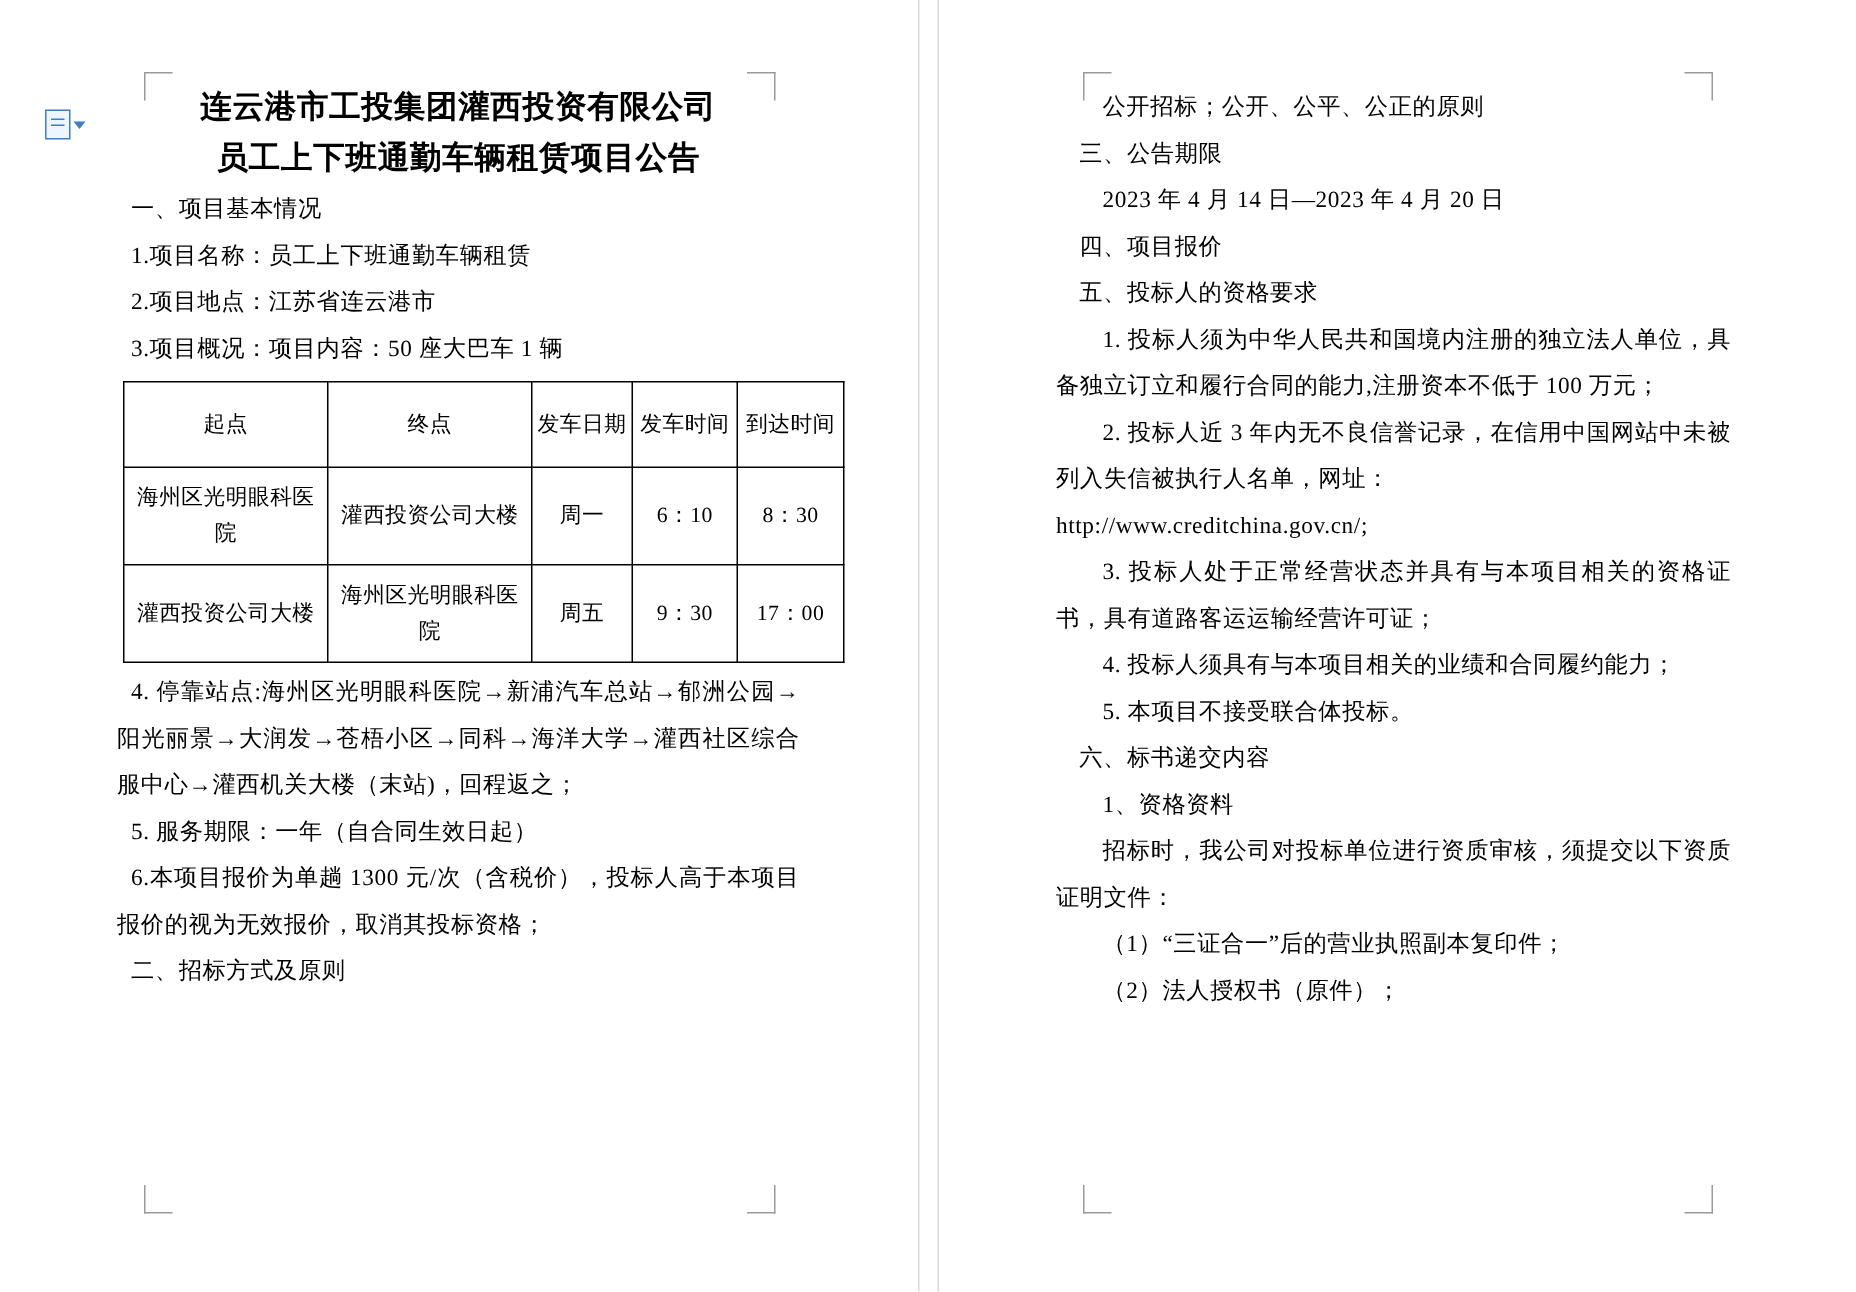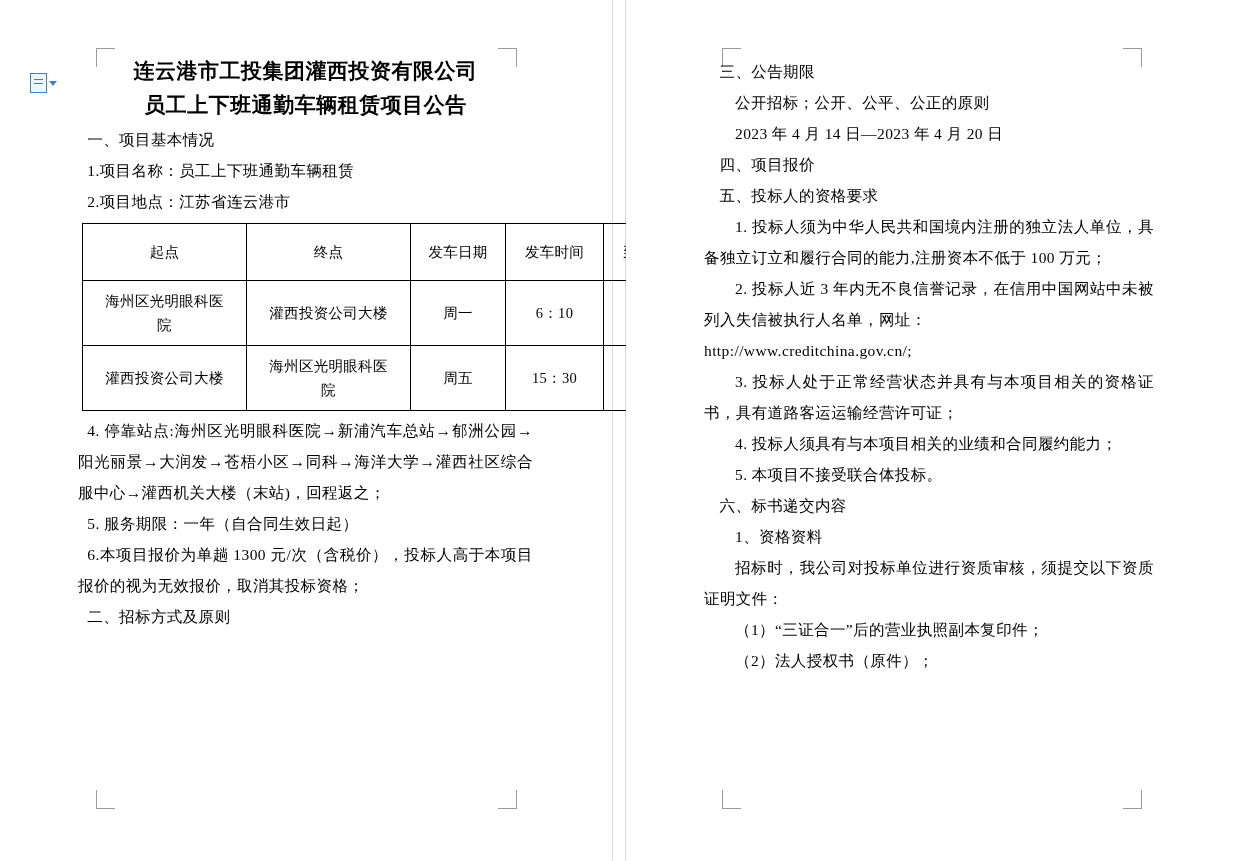--- a/index.html
+++ b/index.html
@@ -137,21 +137,21 @@
     width: 455px;
     margin: 6px 0 4px 4px;
     table-layout: fixed;
   }
   table.sched td {
     border: 1px solid #000000;
     text-align: center;
     vertical-align: middle;
     font-size: 14.5px;
     line-height: 24px;
-    padding: 4px 16px;
+    padding: 4px 2px;
     letter-spacing: 0.3px;
   }
   table.sched tr.head td { height: 48px; }
   table.sched tr.body td { height: 56px; }
   .col1 { width: 131px; }
   .col2 { width: 131px; }
   .col3 { width: 62px; }
   .col4 { width: 65px; }
   .col5 { width: 66px; }
 
@@ -178,20 +178,21 @@
       <div class="caret"></div>
     </div>
 
     <div class="content">
       <h1 class="title">连云港市工投集团灌西投资有限公司</h1>
       <h1 class="title">员工上下班通勤车辆租赁项目公告</h1>
 
       <p class="para indent-half">一、项目基本情况</p>
       <p class="para indent-half">1.项目名称：员工上下班通勤车辆租赁</p>
       <p class="para indent-half">2.项目地点：江苏省连云港市</p>
+      <p class="para indent-half">3.项目概况：项目内容：50 座大巴车 1 辆</p>
 
       <table class="sched">
         <tbody>
             <tr class="head">
           <td class="col1">起点</td>
           <td class="col2">终点</td>
           <td class="col3">发车日期</td>
           <td class="col4">发车时间</td>
           <td class="col5">到达时间</td>
         </tr>
@@ -199,21 +200,21 @@
           <td>海州区光明眼科医院</td>
           <td>灌西投资公司大楼</td>
           <td>周一</td>
           <td class="nowrap">6：10</td>
           <td class="nowrap">8：30</td>
         </tr>
         <tr class="body">
           <td>灌西投资公司大楼</td>
           <td>海州区光明眼科医院</td>
           <td>周五</td>
-          <td class="nowrap">15：30</td>
+          <td class="nowrap">9：30</td>
           <td class="nowrap">17：00</td>
         </tr>
       </tbody>
         </table>
 
       <p class="para indent-half">4. 停靠站点:海州区光明眼科医院→新浦汽车总站→郁洲公园→阳光丽景→大润发→苍梧小区→同科→海洋大学→灌西社区综合服中心→灌西机关大楼（末站)，回程返之；</p>
       <p class="para indent-half">5. 服务期限：一年（自合同生效日起）</p>
       <p class="para indent-half">6.本项目报价为单趟 1300 元/次（含税价），投标人高于本项目报价的视为无效报价，取消其投标资格；</p>
       <p class="para indent-half">二、招标方式及原则</p>
     </div>
@@ -221,22 +222,22 @@
 
   <div class="page-gap"></div>
 
   <div class="page page-right">
     <div class="crop tl"></div>
     <div class="crop tr"></div>
     <div class="crop bl"></div>
     <div class="crop br"></div>
 
     <div class="content">
+      <p class="para indent2">公开招标；公开、公平、公正的原则</p>
       <p class="para indent1">三、公告期限</p>
-      <p class="para indent2">公开招标；公开、公平、公正的原则</p>
       <p class="para indent2">2023 年 4 月 14 日—2023 年 4 月 20 日</p>
       <p class="para indent1">四、项目报价</p>
       <p class="para indent1">五、投标人的资格要求</p>
       <p class="para indent2">1. 投标人须为中华人民共和国境内注册的独立法人单位，具备独立订立和履行合同的能力,注册资本不低于 100 万元；</p>
       <p class="para indent2">2. 投标人近 3 年内无不良信誉记录，在信用中国网站中未被列入失信被执行人名单，网址：</p>
       <p class="para mono-link">http://www.creditchina.gov.cn/;</p>
       <p class="para indent2">3. 投标人处于正常经营状态并具有与本项目相关的资格证书，具有道路客运运输经营许可证；</p>
       <p class="para indent2">4. 投标人须具有与本项目相关的业绩和合同履约能力；</p>
       <p class="para indent2">5. 本项目不接受联合体投标。</p>
       <p class="para indent1">六、标书递交内容</p>

